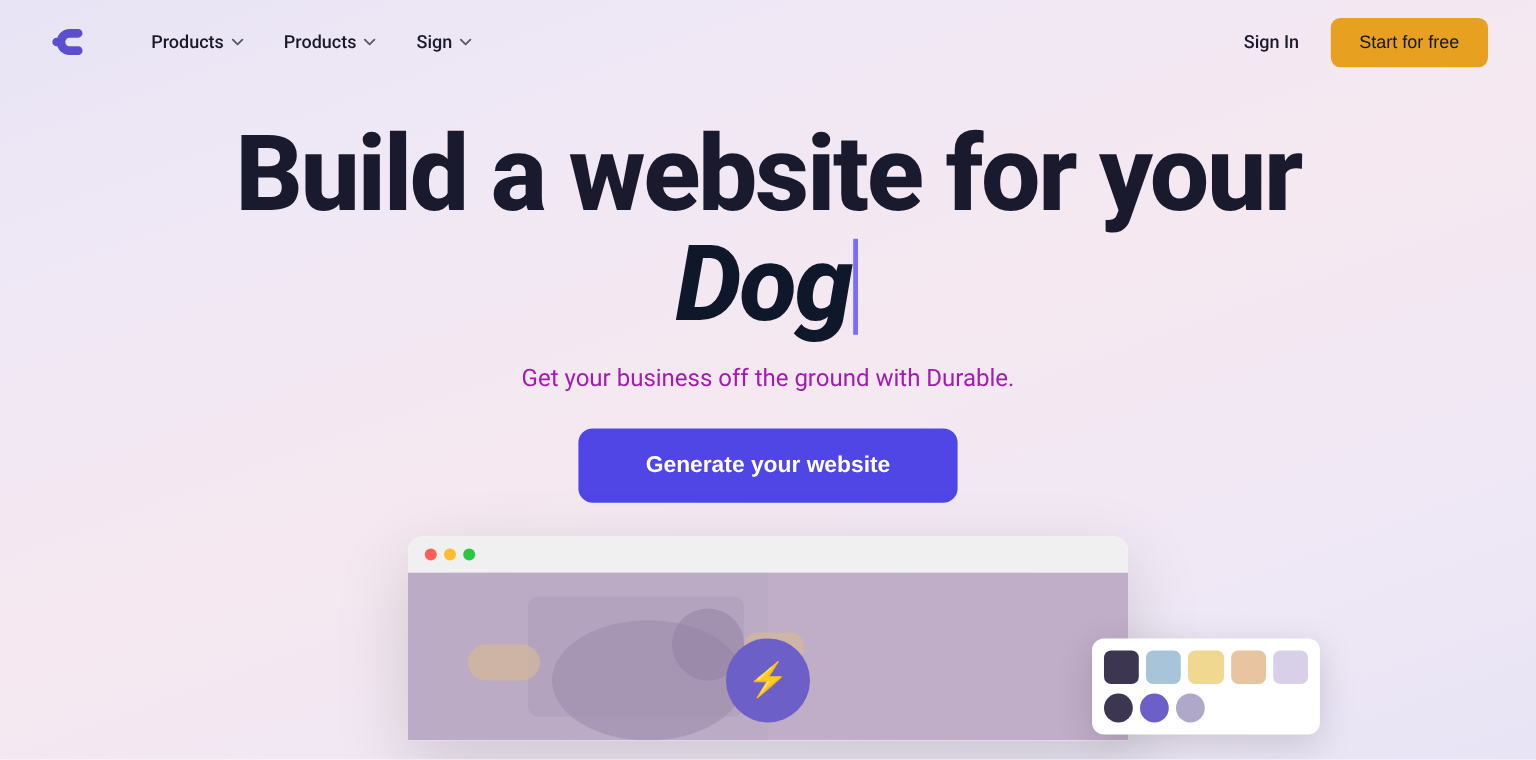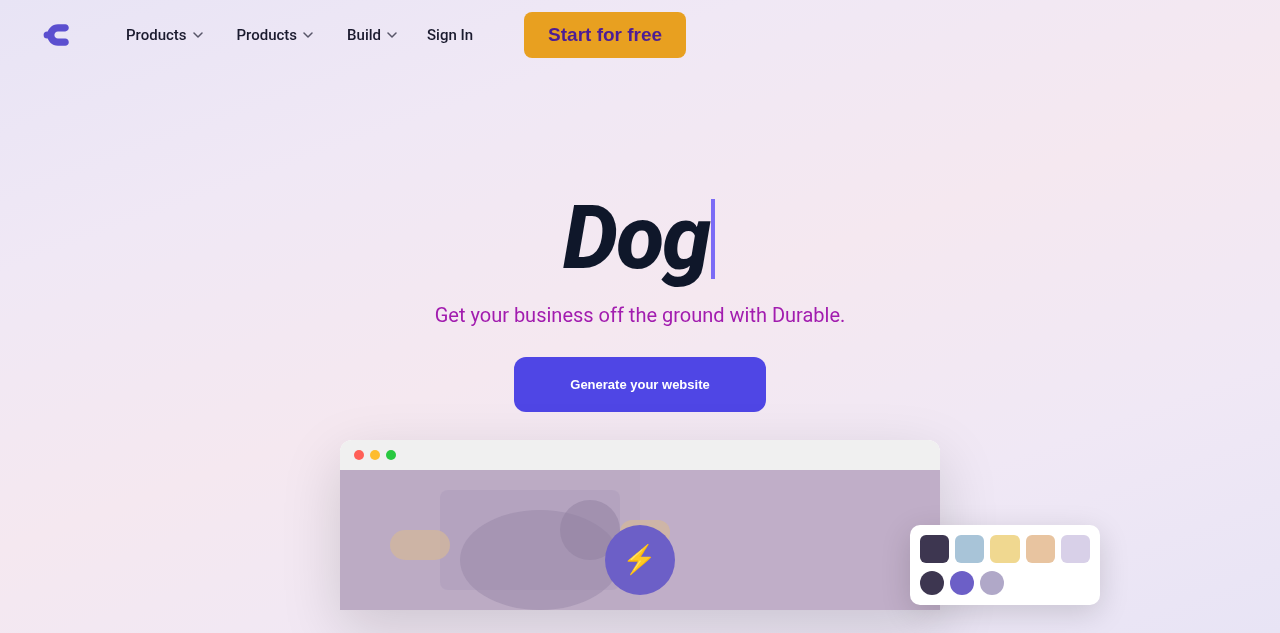--- a/index.html
+++ b/index.html
@@ -13,20 +13,21 @@
       width: 1280px;
       height: 633px;
       overflow: hidden;
       background: linear-gradient(160deg, #e8e4f5 0%, #f0e8f5 25%, #f5e8f0 50%, #f0e8f5 75%, #e8e4f5 100%);
     }
 
     
     nav {
       display: flex;
       align-items: center;
+      justify-content: space-between;
       padding: 0 40px;
       height: 70px;
       position: relative;
       z-index: 10;
     }
 
     .nav-left {
       display: flex;
       align-items: center;
       gap: 36px;
@@ -65,36 +66,36 @@
 
     .chevron-icon {
       width: 14px;
       height: 14px;
       opacity: 0.7;
     }
 
     .nav-right {
       display: flex;
       align-items: center;
-      gap: 37px;
+      gap: 12px;
     }
 
     .sign-in-btn {
       font-size: 15px;
       font-weight: 500;
       color: #1a1a2e;
       cursor: pointer;
       padding: 8px 14px;
     }
 
     .start-free-btn {
       background: #e8a020;
-      color: #4c1d95;
-      font-size: 19px;
-      font-weight: 700;
+      color: #0f172a;
+      font-size: 15px;
+      font-weight: 400;
       padding: 12px 24px;
       border-radius: 8px;
       cursor: pointer;
       border: none;
       transition: background 0.2s;
     }
 
     
     .hero {
       display: flex;
@@ -144,21 +145,21 @@
     .hero-subtitle {
       font-size: 20px;
       color: #a21caf;
       margin-top: 18px;
       font-weight: 400;
     }
 
     .generate-btn {
       background: #4f46e5;
       color: white;
-      font-size: 13px;
+      font-size: 19px;
       font-weight: 600;
       padding: 20px 56px;
       border-radius: 12px;
       cursor: pointer;
       border: none;
       margin-top: 30px;
       transition: background 0.2s;
     }
 
     
@@ -302,36 +303,37 @@
           <path d="M3 5l4 4 4-4" stroke="#1a1a2e" stroke-width="1.5" stroke-linecap="round" stroke-linejoin="round"></path>
         </svg>
       </div>
       <div class="nav-item">
         <span>Products</span>
         <svg class="chevron-icon" viewBox="0 0 14 14" fill="none">
           <path d="M3 5l4 4 4-4" stroke="#1a1a2e" stroke-width="1.5" stroke-linecap="round" stroke-linejoin="round"></path>
         </svg>
       </div>
       <div class="nav-item">
-        <span>Build</span>
+        <span>Sign</span>
         <svg class="chevron-icon" viewBox="0 0 14 14" fill="none">
           <path d="M3 5l4 4 4-4" stroke="#1a1a2e" stroke-width="1.5" stroke-linecap="round" stroke-linejoin="round"></path>
         </svg>
       </div>
     </div>
   </div>
 
   <div class="nav-right">
     <span class="sign-in-btn">Sign In</span>
     <button class="start-free-btn">Start for free</button>
   </div>
 </nav>
 
 <div class="hero">
   <h1 class="hero-title">
+    <span>Build a website for your</span>
     <br>
     <div class="hero-title-line2">
       <span class="hero-highlight">Dog</span>
         <span class="hero-cursor"></span>
     </div>
   </h1>
 
   <p class="hero-subtitle">Get your business off the ground with Durable.</p>
 
   <button class="generate-btn">Generate your website</button>

